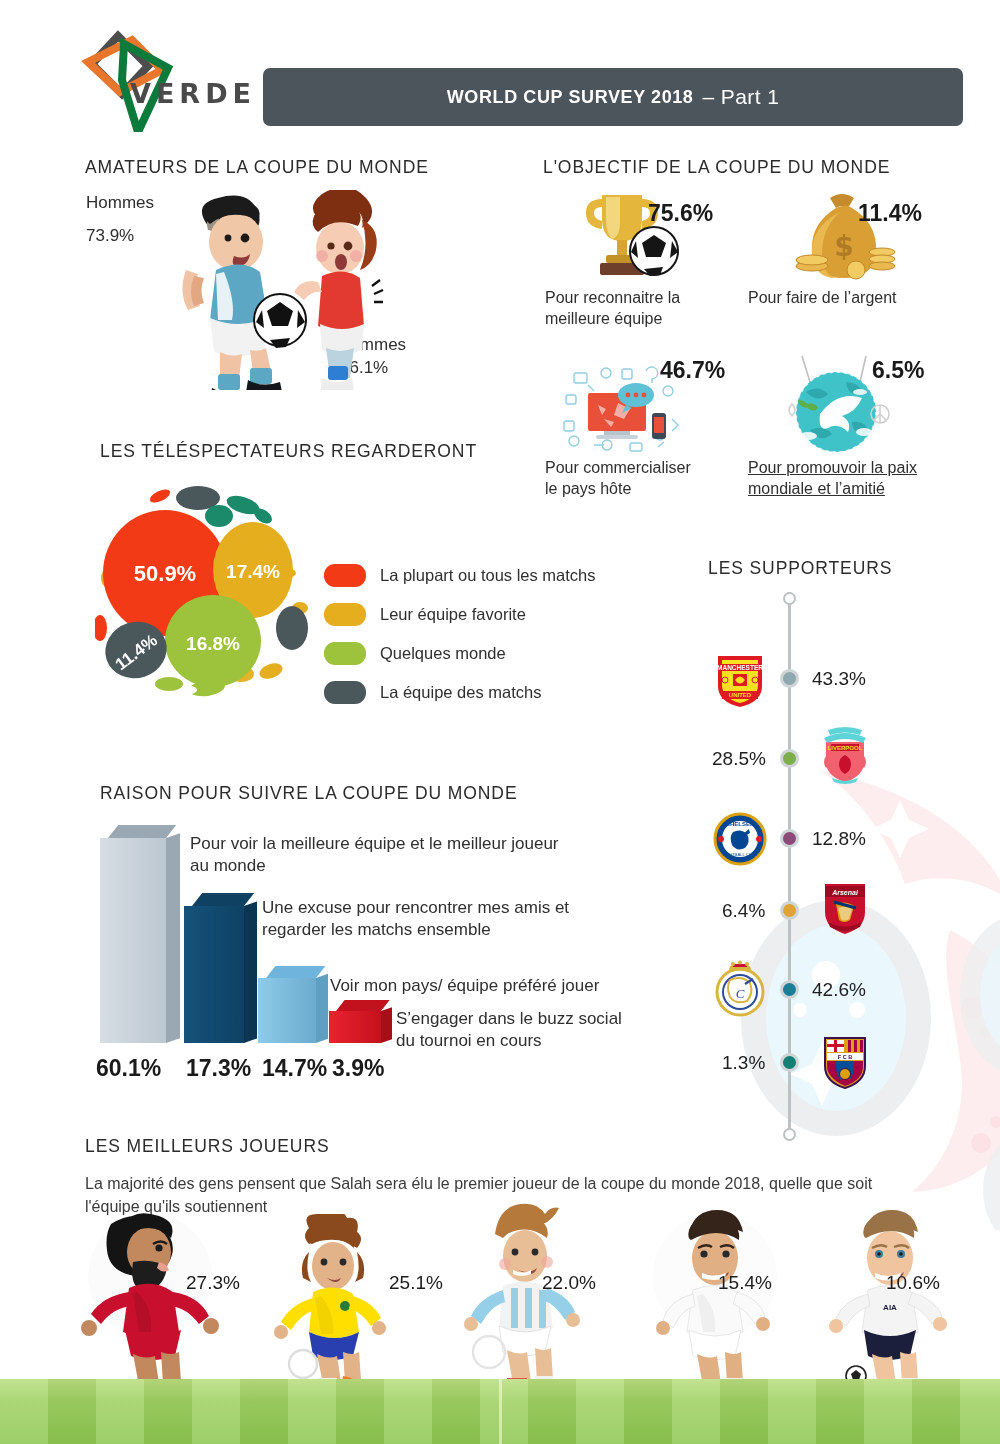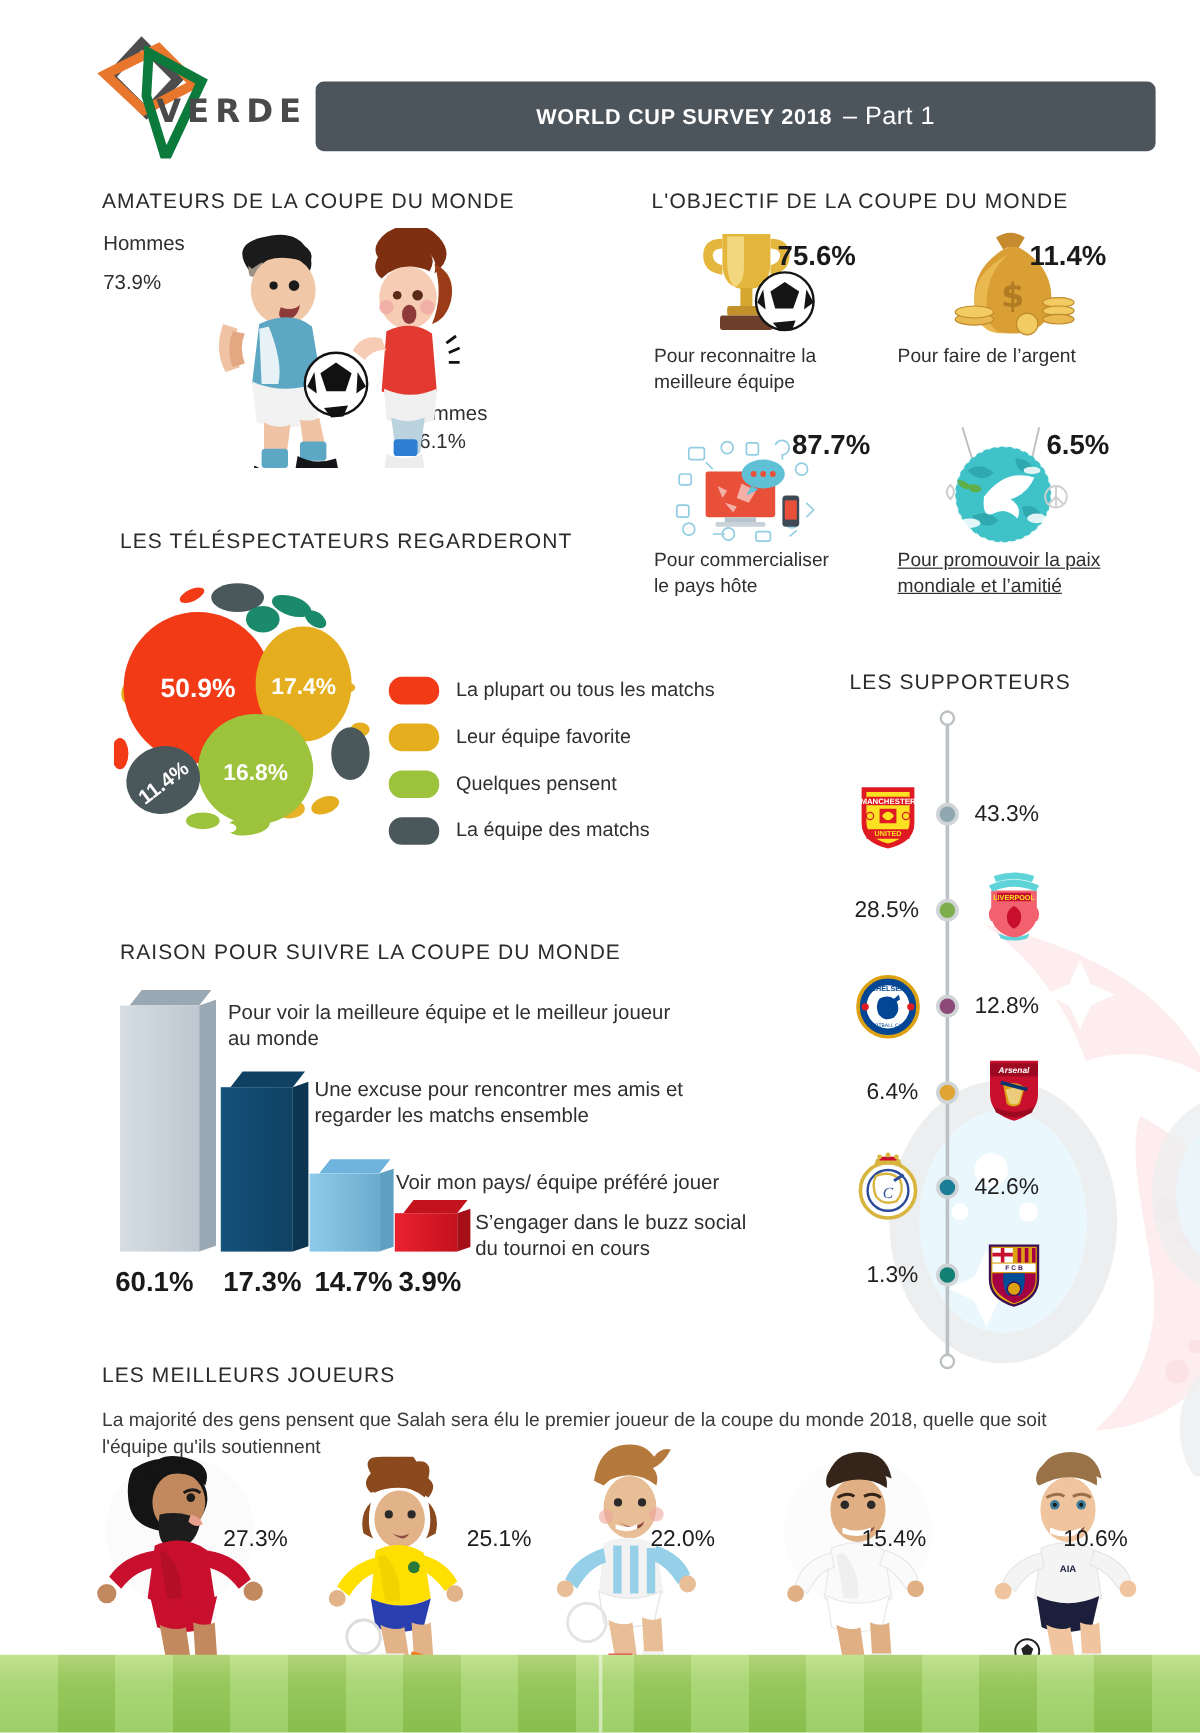--- a/index.html
+++ b/index.html
@@ -231,21 +231,21 @@
     <rect x="44" y="66" width="26" height="4" fill="#B8C4CC"></rect>
     <rect x="36" y="70" width="42" height="4" rx="2" fill="#C8D2D8"></rect>
     <ellipse cx="76" cy="30" rx="18" ry="12" fill="#5FC0D6"></ellipse>
     <path d="M66 40 l-4 8 10 -5Z" fill="#5FC0D6"></path>
     <circle cx="68" cy="30" r="2.4" fill="#E8503A"></circle>
       <circle cx="76" cy="30" r="2.4" fill="#E8503A"></circle>
       <circle cx="84" cy="30" r="2.4" fill="#E8503A"></circle>
     <rect x="92" y="48" width="14" height="26" rx="3" fill="#3D4A55"></rect>
     <rect x="94" y="52" width="10" height="16" fill="#E8503A"></rect>
   </svg>
-  <div class="pct-big" style="left:660px; top:357px;">87.7%</div>
+  <div class="pct-big" style="left:660px; top:357px;">46.7%</div>
   <div class="obj-cap" style="left:545px; top:458px; width:205px;">
     Pour commercialiser<br>le pays hôte
   </div>
 
   <svg style="position:absolute;left:780px;top:352px;" width="115" height="105" viewBox="0 0 115 105">
     <path d="M22 4 l8 26 M86 4 l-6 26" stroke="#bfbfbf" stroke-width="1.6" fill="none"></path>
     <circle cx="56" cy="60" r="40" fill="#3FC3C9"></circle>
     <g fill="#2FA8AE">
       <path d="M26 40 q12 -8 22 2 q-10 10 -22 -2Z"></path>
       <path d="M66 30 q12 0 16 10 q-14 6 -16 -10Z"></path>
@@ -307,21 +307,21 @@
   <div class="leg-row" style="left:324px; top:564px;">
     <span class="leg-sw" style="background:#F23A17;"></span>
     <span class="leg-tx">La plupart ou tous les matchs</span>
   </div>
   <div class="leg-row" style="left:324px; top:603px;">
     <span class="leg-sw" style="background:#E5AE1E;"></span>
     <span class="leg-tx">Leur équipe favorite</span>
   </div>
   <div class="leg-row" style="left:324px; top:642px;">
     <span class="leg-sw" style="background:#9DC23B;"></span>
-    <span class="leg-tx">Quelques pensent</span>
+    <span class="leg-tx">Quelques monde</span>
   </div>
   <div class="leg-row" style="left:324px; top:681px;">
     <span class="leg-sw" style="background:#4A585C;"></span>
     <span class="leg-tx">La équipe des matchs</span>
   </div>
 
   <div class="bar3d" style="left:100px; top:825px; width:66px; height:218px;">
     <div class="bar-top" style="background:#9AA8B4; transform:skewX(-38deg); transform-origin:bottom left; height:13px; left:8px; width:58px;"></div>
     <div class="bar-face" style="background:linear-gradient(90deg,#D6DEE4,#BCC7D0); height:205px;"></div>
     <div style="position:absolute;right:-14px;bottom:0;width:14px;height:205px;background:#9AA8B4;transform:skewY(-19deg);transform-origin:bottom left;"></div>

